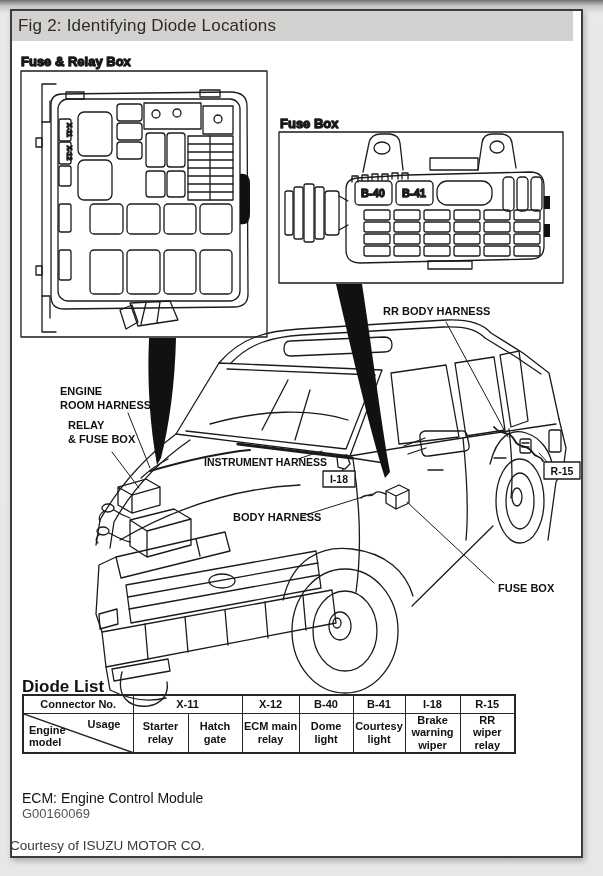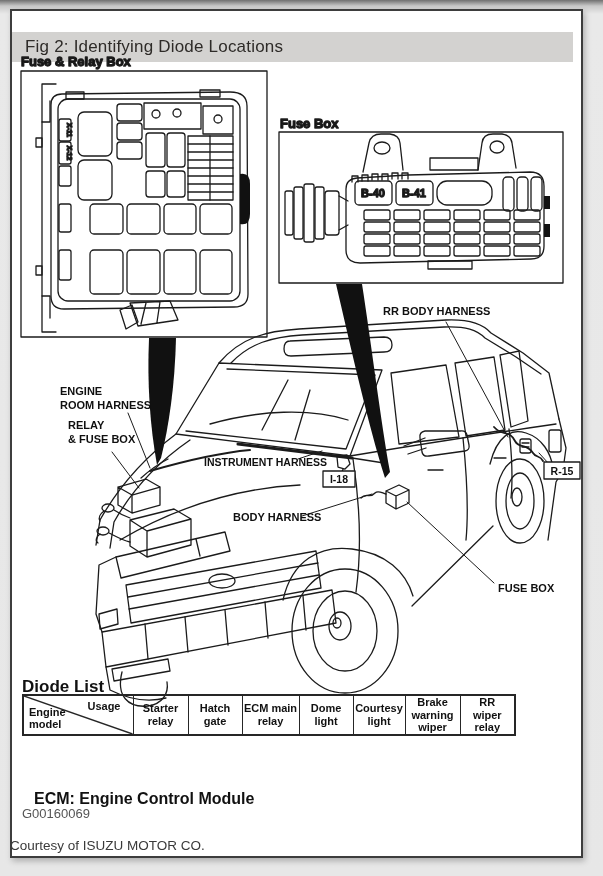--- a/index.html
+++ b/index.html
@@ -8,21 +8,21 @@
     background:linear-gradient(#707070 0px,#c9c9c9 6px,#e9e9e9 14px,#e7e7e7 100%);
     font-family:"Liberation Sans",sans-serif;
   }
   .page{
     position:absolute;left:10px;top:9px;width:569px;height:845px;
     background:#fff;border:2px solid #3d3d3d;box-shadow:2px 3px 6px rgba(0,0,0,.25);
   }
   .titlebar{
     position:absolute;left:12px;top:11px;width:561px;height:30px;
     background:#d3d2d0;display:flex;align-items:center;
-    font-size:17px;color:#2e2b28;padding-left:13px;box-sizing:border-box;letter-spacing:.2px;margin-top:21px;
+    font-size:17px;color:#2e2b28;padding-left:6px;box-sizing:border-box;letter-spacing:.2px;
   }
   svg.fig{position:absolute;left:0;top:0;pointer-events:none}
   .ln{fill:none;stroke:#1b1b1b;stroke-width:1.3;stroke-linecap:round;stroke-linejoin:round}
   .thin{stroke-width:1}
   .blk{fill:#111;stroke:none}
   .wfill{fill:#fff}
   text{fill:#101010}
   .inset-title{font:bold 13px "Liberation Sans",sans-serif}
   .dlabel{font:bold 11px "Liberation Sans",sans-serif}
   .dlabel-s{font:bold 10.5px "Liberation Sans",sans-serif}
@@ -33,21 +33,21 @@
   .tablewrap{position:absolute;left:22px;top:694px}
   table.diode{border-collapse:collapse;table-layout:fixed;width:492px;border:2px solid #262626}
   table.diode td{border:1.5px solid #262626;padding:0;text-align:center;vertical-align:middle;
     font-weight:bold;font-size:11px;line-height:1.15;color:#111}
   td.usage-cell{white-space:pre-line}
   td.mark{font-weight:normal;font-size:13px}
   td.corner{position:relative}
   .corner svg{position:absolute;left:0;top:0;width:100%;height:100%}
   .corner .u{position:absolute;right:12px;top:4px}
   .corner .e{position:absolute;left:5px;bottom:3px;text-align:left;line-height:1.15}
-  .footnote{position:absolute;left:34px;top:790px;font-weight:bold;font-size:16px;color:#111}
+  .footnote{position:absolute;left:22px;top:790px;font-weight:normal;font-size:14px;color:#111}
   .doccode{position:absolute;left:22px;top:806px;font-size:13px;color:#555}
   .footer{position:absolute;left:10px;top:838px;width:573px;text-align:left;font-size:13.5px;color:#3a3a3a}
 </style>
 </head>
 <body>
 
 <div class="page"></div>
 <div class="titlebar">
   <span>Fig 2: Identifying Diode Locations</span>
 </div>
@@ -295,20 +295,29 @@
       <col style="width:110px">
         <col style="width:55px">
         <col style="width:54px">
         <col style="width:57px">
       <col style="width:54px">
         <col style="width:52px">
         <col style="width:55px">
         <col style="width:55px">
     </colgroup>
     <tbody>
+        <tr style="height:18px">
+      <td>Connector  No.</td>
+      <td colspan="2">X-11</td>
+      <td>X-12</td>
+      <td>B-40</td>
+      <td>B-41</td>
+      <td>I-18</td>
+      <td>R-15</td>
+    </tr>
     <tr style="height:40px">
       <td class="corner">
         <svg viewBox="0 0 100 100" preserveAspectRatio="none">
           <line x1="0" y1="0" x2="100" y2="100" stroke="#262626" stroke-width="1.4" vector-effect="non-scaling-stroke"></line>
         </svg>
         <span class="u">Usage</span>
         <span class="e">
           <span>Engine</span><br>
           <span>model</span>
         </span>

